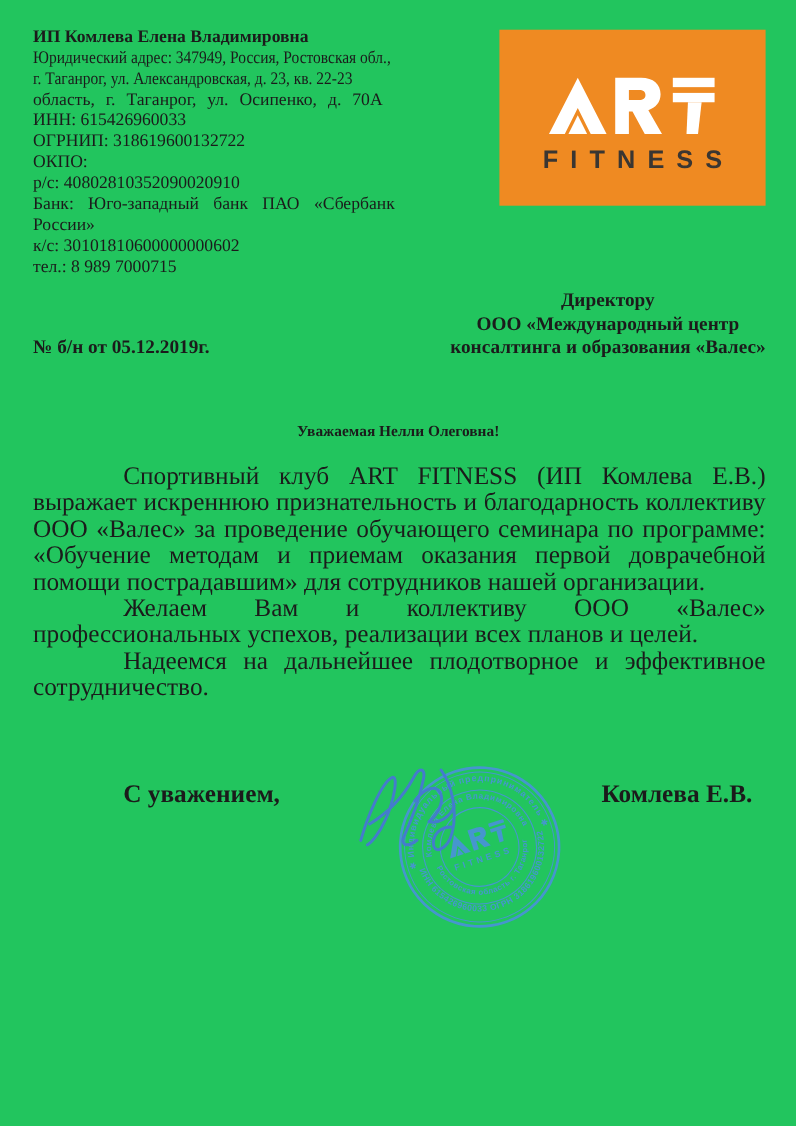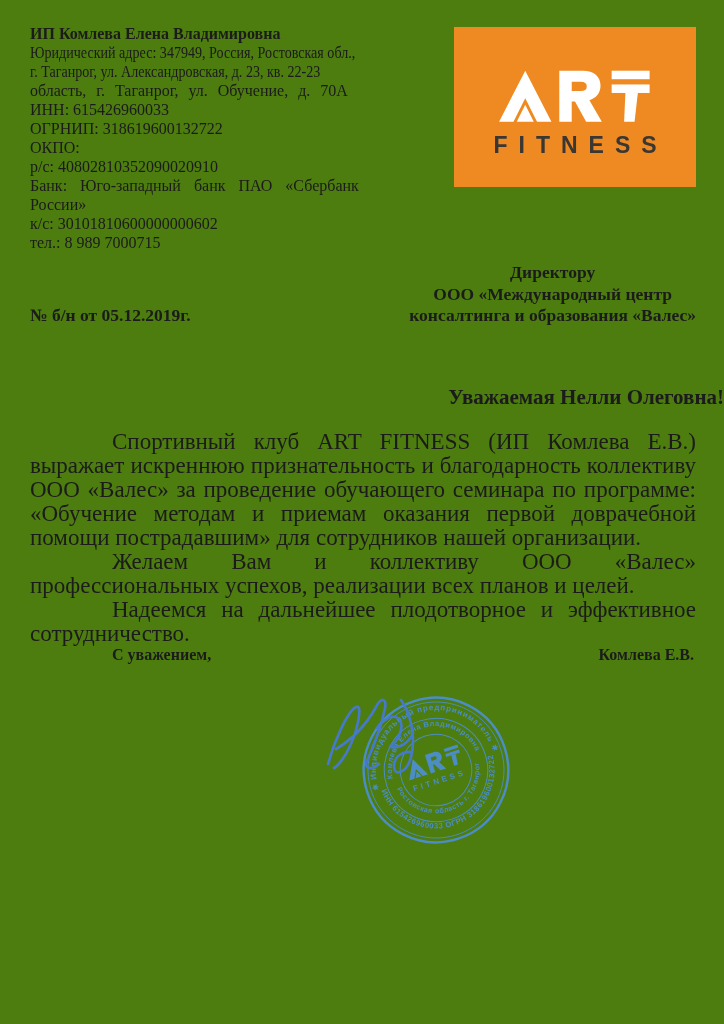--- a/index.html
+++ b/index.html
@@ -1,20 +1,20 @@
 <!DOCTYPE html>
 <html><head>
 <meta charset="utf-8">
 <style>
   html,body{margin:0;padding:0;background:#ffffff;}
   .page{
     position:relative;
     width:724px;height:1024px;
     margin:0 auto;
-    background:#4d7c0f;
+    background:#22c55e;
     font-family:"Liberation Serif","DejaVu Serif",serif;
     color:#1b1b1b;
     overflow:hidden;
   }
   
   .header{
     display:flex;
     justify-content:space-between;
     align-items:flex-start;
     padding:24px 28px 0 30px;
@@ -56,39 +56,40 @@
   .reference{font-weight:bold;font-size:17.5px;padding-bottom:1px;}
   .recipient{
     text-align:center;
     font-weight:bold;
     font-size:17.5px;
     line-height:21.5px;
   }
   
   .salutation{
     margin-top:58px;
-    text-align:right;
-    font-weight:bold;
-    font-size:21px;
+    text-align:center;
+    font-weight:bold;
+    font-size:14px;
   }
   .body-text{
     margin-top:20px;
     padding:0 28px 0 30px;
     font-size:23px;
     line-height:24px;
     text-align:justify;
   }
   .body-text p{margin:0;text-indent:82px;}
   
   .sign-row{
     display:flex;
     justify-content:space-between;
-    padding:0 30px 0 112px;
-    font-weight:bold;
-    font-size:16px;
+    margin-top:72px;
+    padding:0 40px 0 112px;
+    font-weight:bold;
+    font-size:23px;
   }
   .stamp-svg{
     position:absolute;
     left:360px;top:694px;
     width:152px;height:152px;
     opacity:0.88;
   }
   .signature-svg{
     position:absolute;
     left:320px;top:688px;
@@ -125,21 +126,21 @@
       <path id="arc-it" d="M42,100 A58,58 0 1 1 158,100" fill="none"></path>
       <path id="arc-ib" d="M43,100 A57,57 0 0 0 157,100" fill="none"></path>
     </defs>
   </svg>
 
   <div class="header">
     <div class="requisites">
       <div class="req-name">ИП Комлева Елена Владимировна</div>
       <div class="req-line cond">Юридический адрес: 347949, Россия, Ростовская обл.,</div>
       <div class="req-line cond">г. Таганрог, ул. Александровская, д. 23, кв. 22-23</div>
-      <div class="req-line ws6">область, г. Таганрог, ул. Обучение, д. 70А</div>
+      <div class="req-line ws6">область, г. Таганрог, ул. Осипенко, д. 70А</div>
       <div class="req-line">ИНН: 615426960033</div>
       <div class="req-line">ОГРНИП: 318619600132722</div>
       <div class="req-line">ОКПО:</div>
       <div class="req-line">р/с: 40802810352090020910</div>
       <div class="req-line ws9">Банк: Юго-западный банк ПАО «Сбербанк</div>
       <div class="req-line">России»</div>
       <div class="req-line">к/с: 30101810600000000602</div>
       <div class="req-line">тел.: 8 989 7000715</div>
     </div>
 

